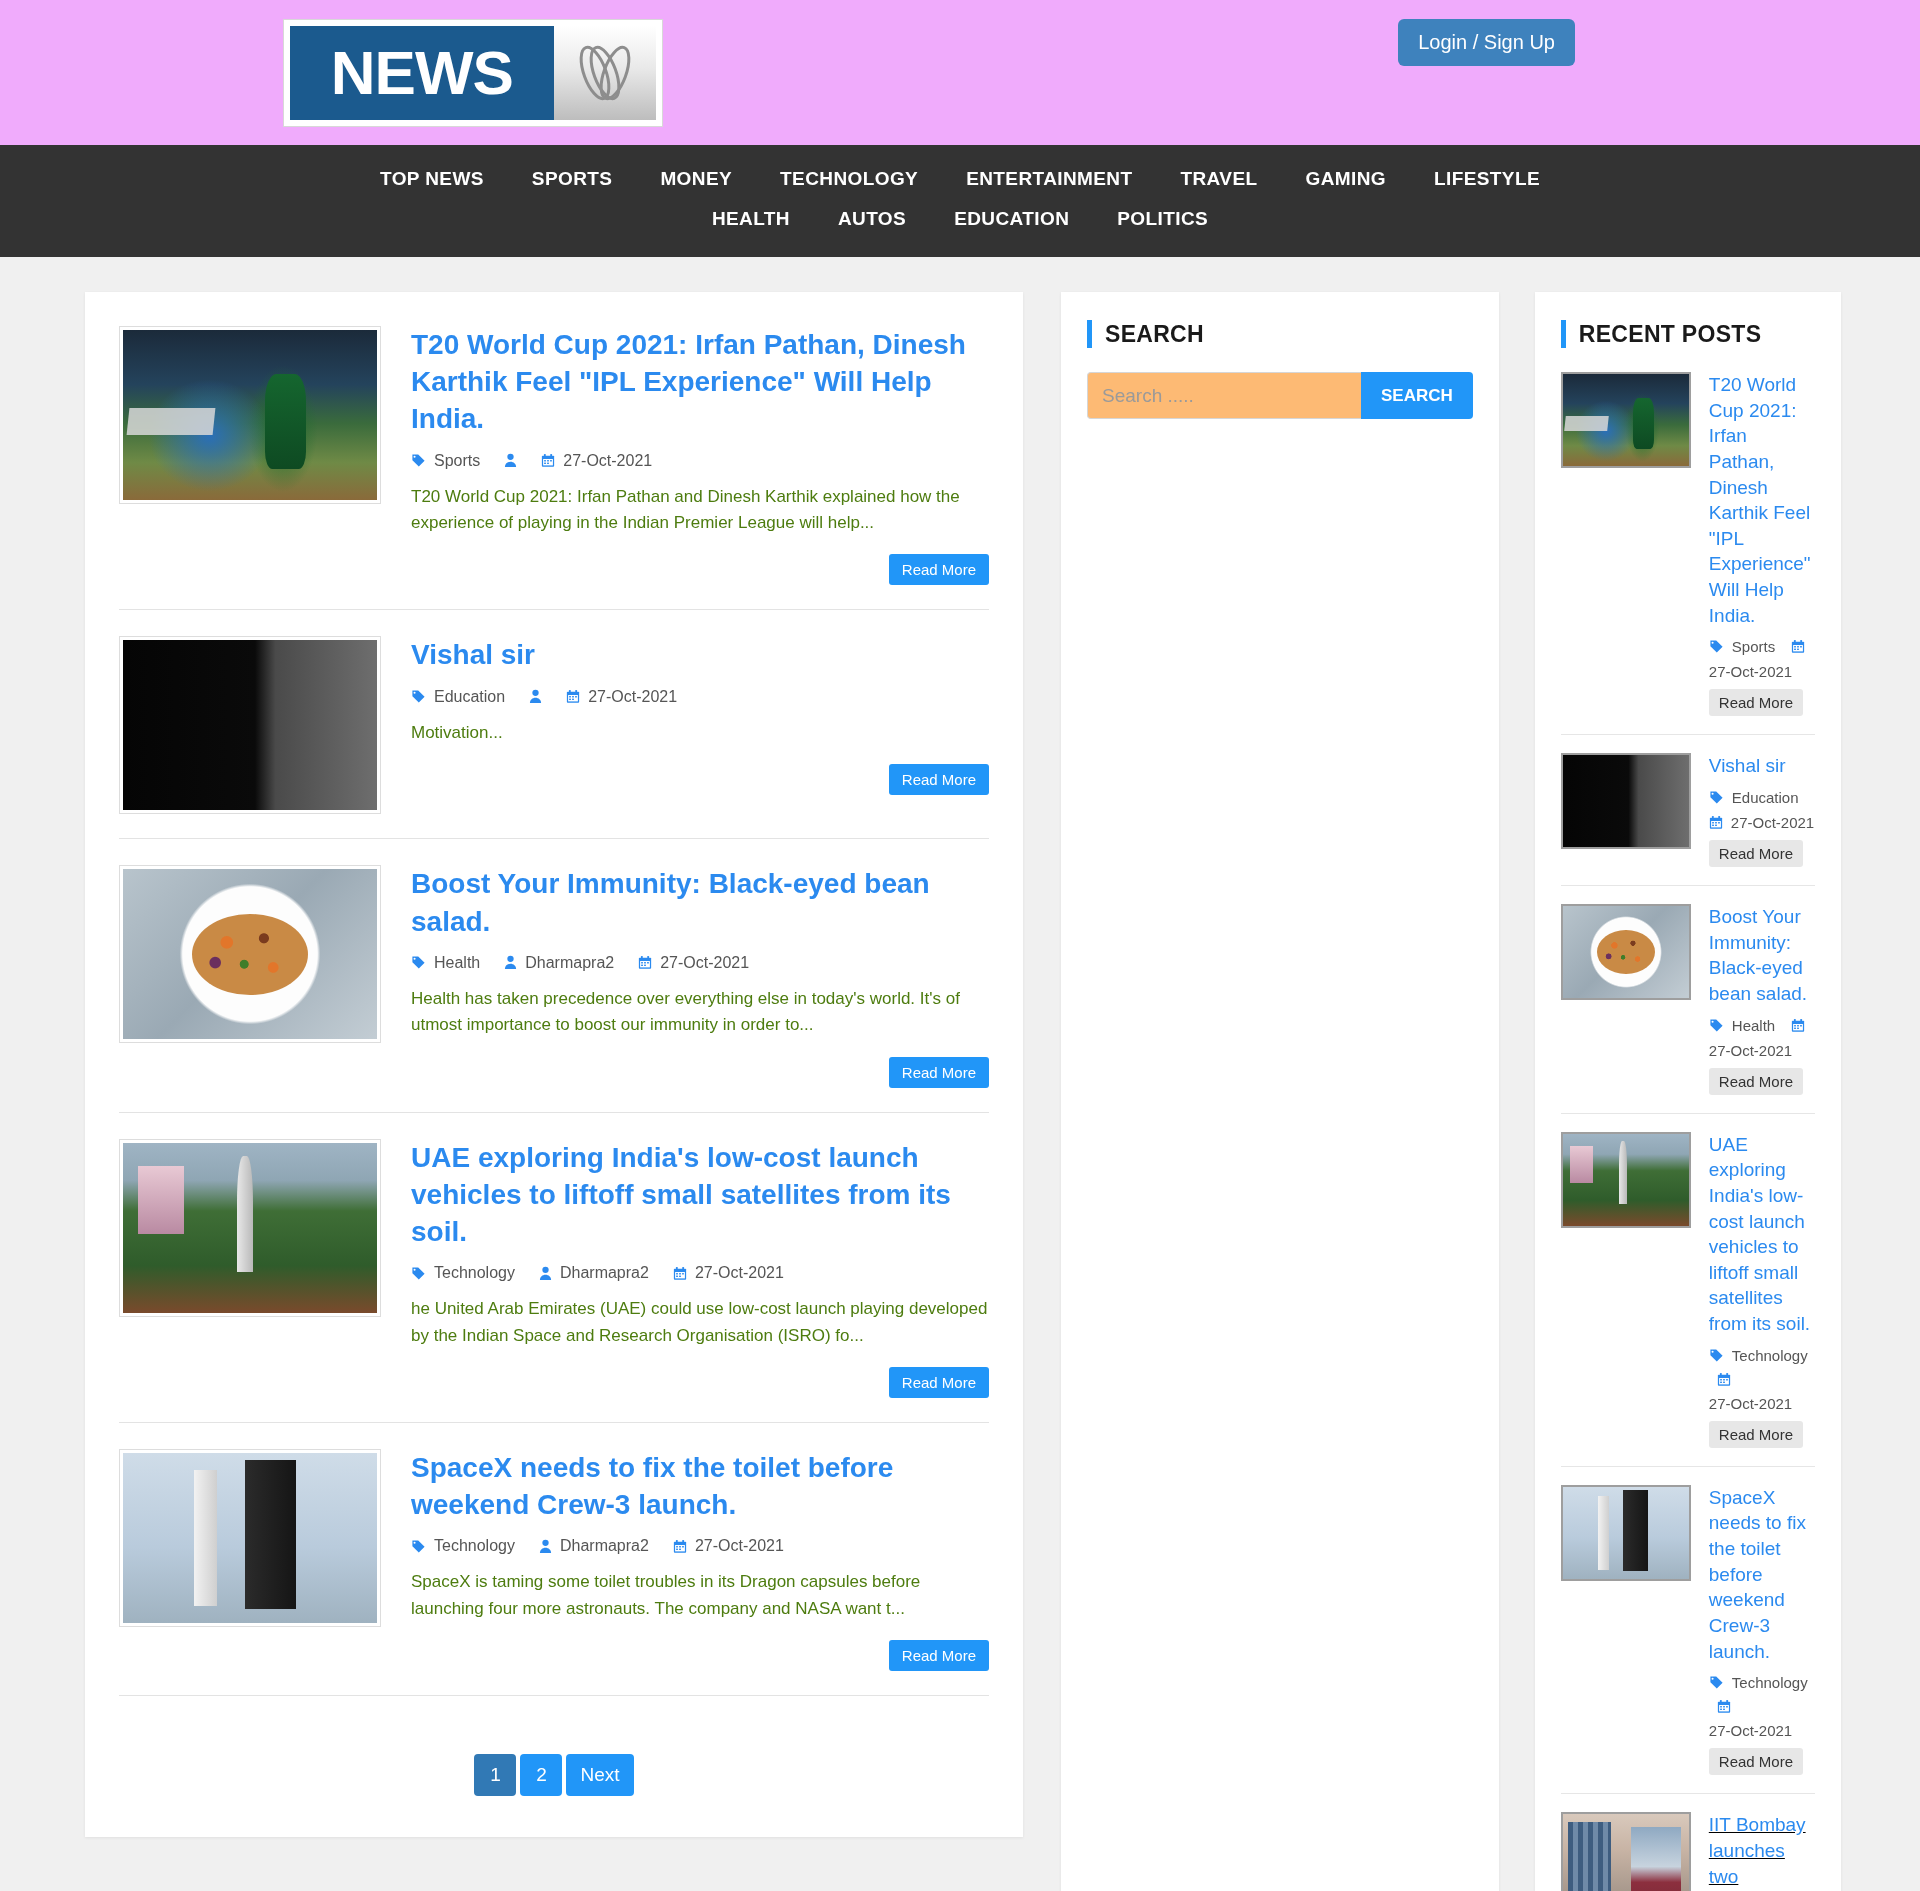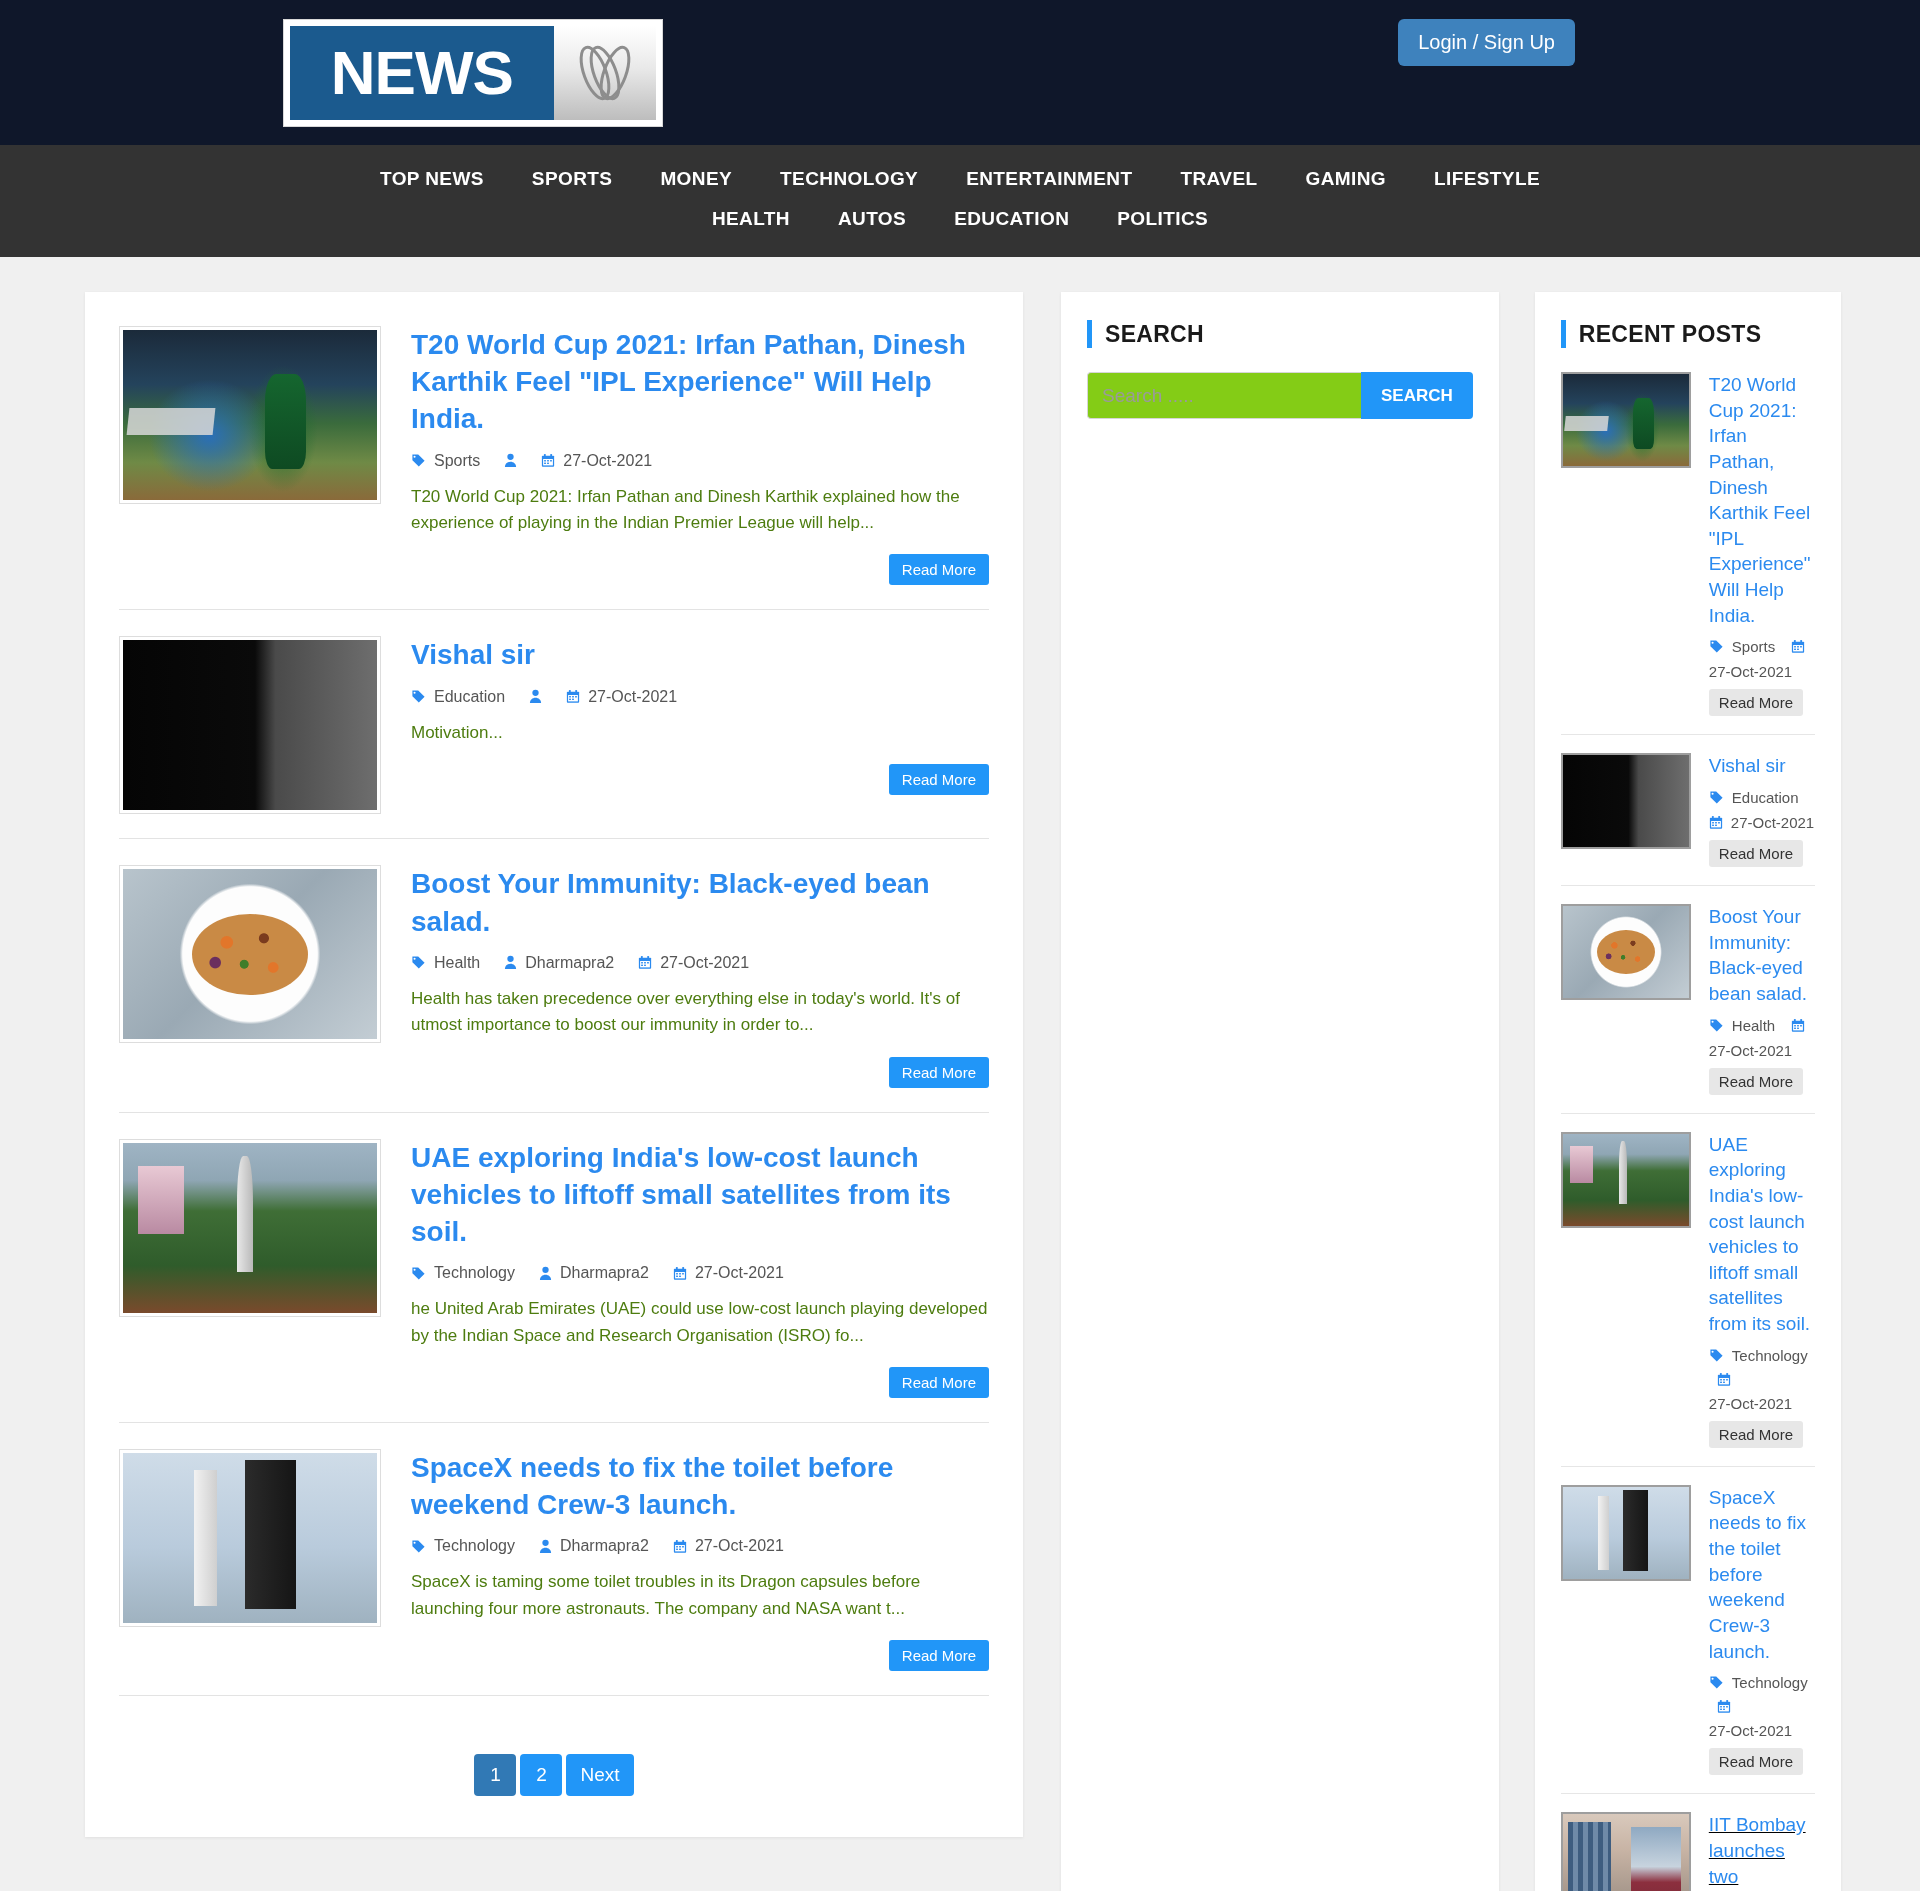--- a/index.html
+++ b/index.html
@@ -6,21 +6,21 @@
   html, body {
     width: 1920px;
     background: #f0f0f0;
     font-family: "Liberation Sans", sans-serif;
     -webkit-font-smoothing: antialiased;
   }
   body { width: 1920px; min-height: 1891px; position: relative; }
 
   
   .site-header {
-    background: #0f172a;
+    background: #f0abfc;
     height: 145px;
     position: relative;
   }
   .logo-wrap {
     position: absolute;
     left: 283px;
     top: 19px;
     width: 380px;
     height: 108px;
     background: #ffffff;
@@ -233,21 +233,21 @@
     flex: 1 1 auto;
     height: 47px;
     border: 1px solid #d6d6d6;
     border-right: none;
     border-radius: 4px 0 0 4px;
     padding: 0 14px;
     font-size: 19px;
     color: #555;
     font-family: "Liberation Sans", sans-serif;
     outline: none;
-    background: #84cc16;
+    background: #fdba74;
   }
   .search-input::placeholder { color: #9a9a9a; }
   .search-btn {
     background: #2196f8;
     color: #fff;
     border: none;
     border-radius: 0 4px 4px 0;
     font-size: 17px;
     font-weight: bold;
     padding: 0 20px;

